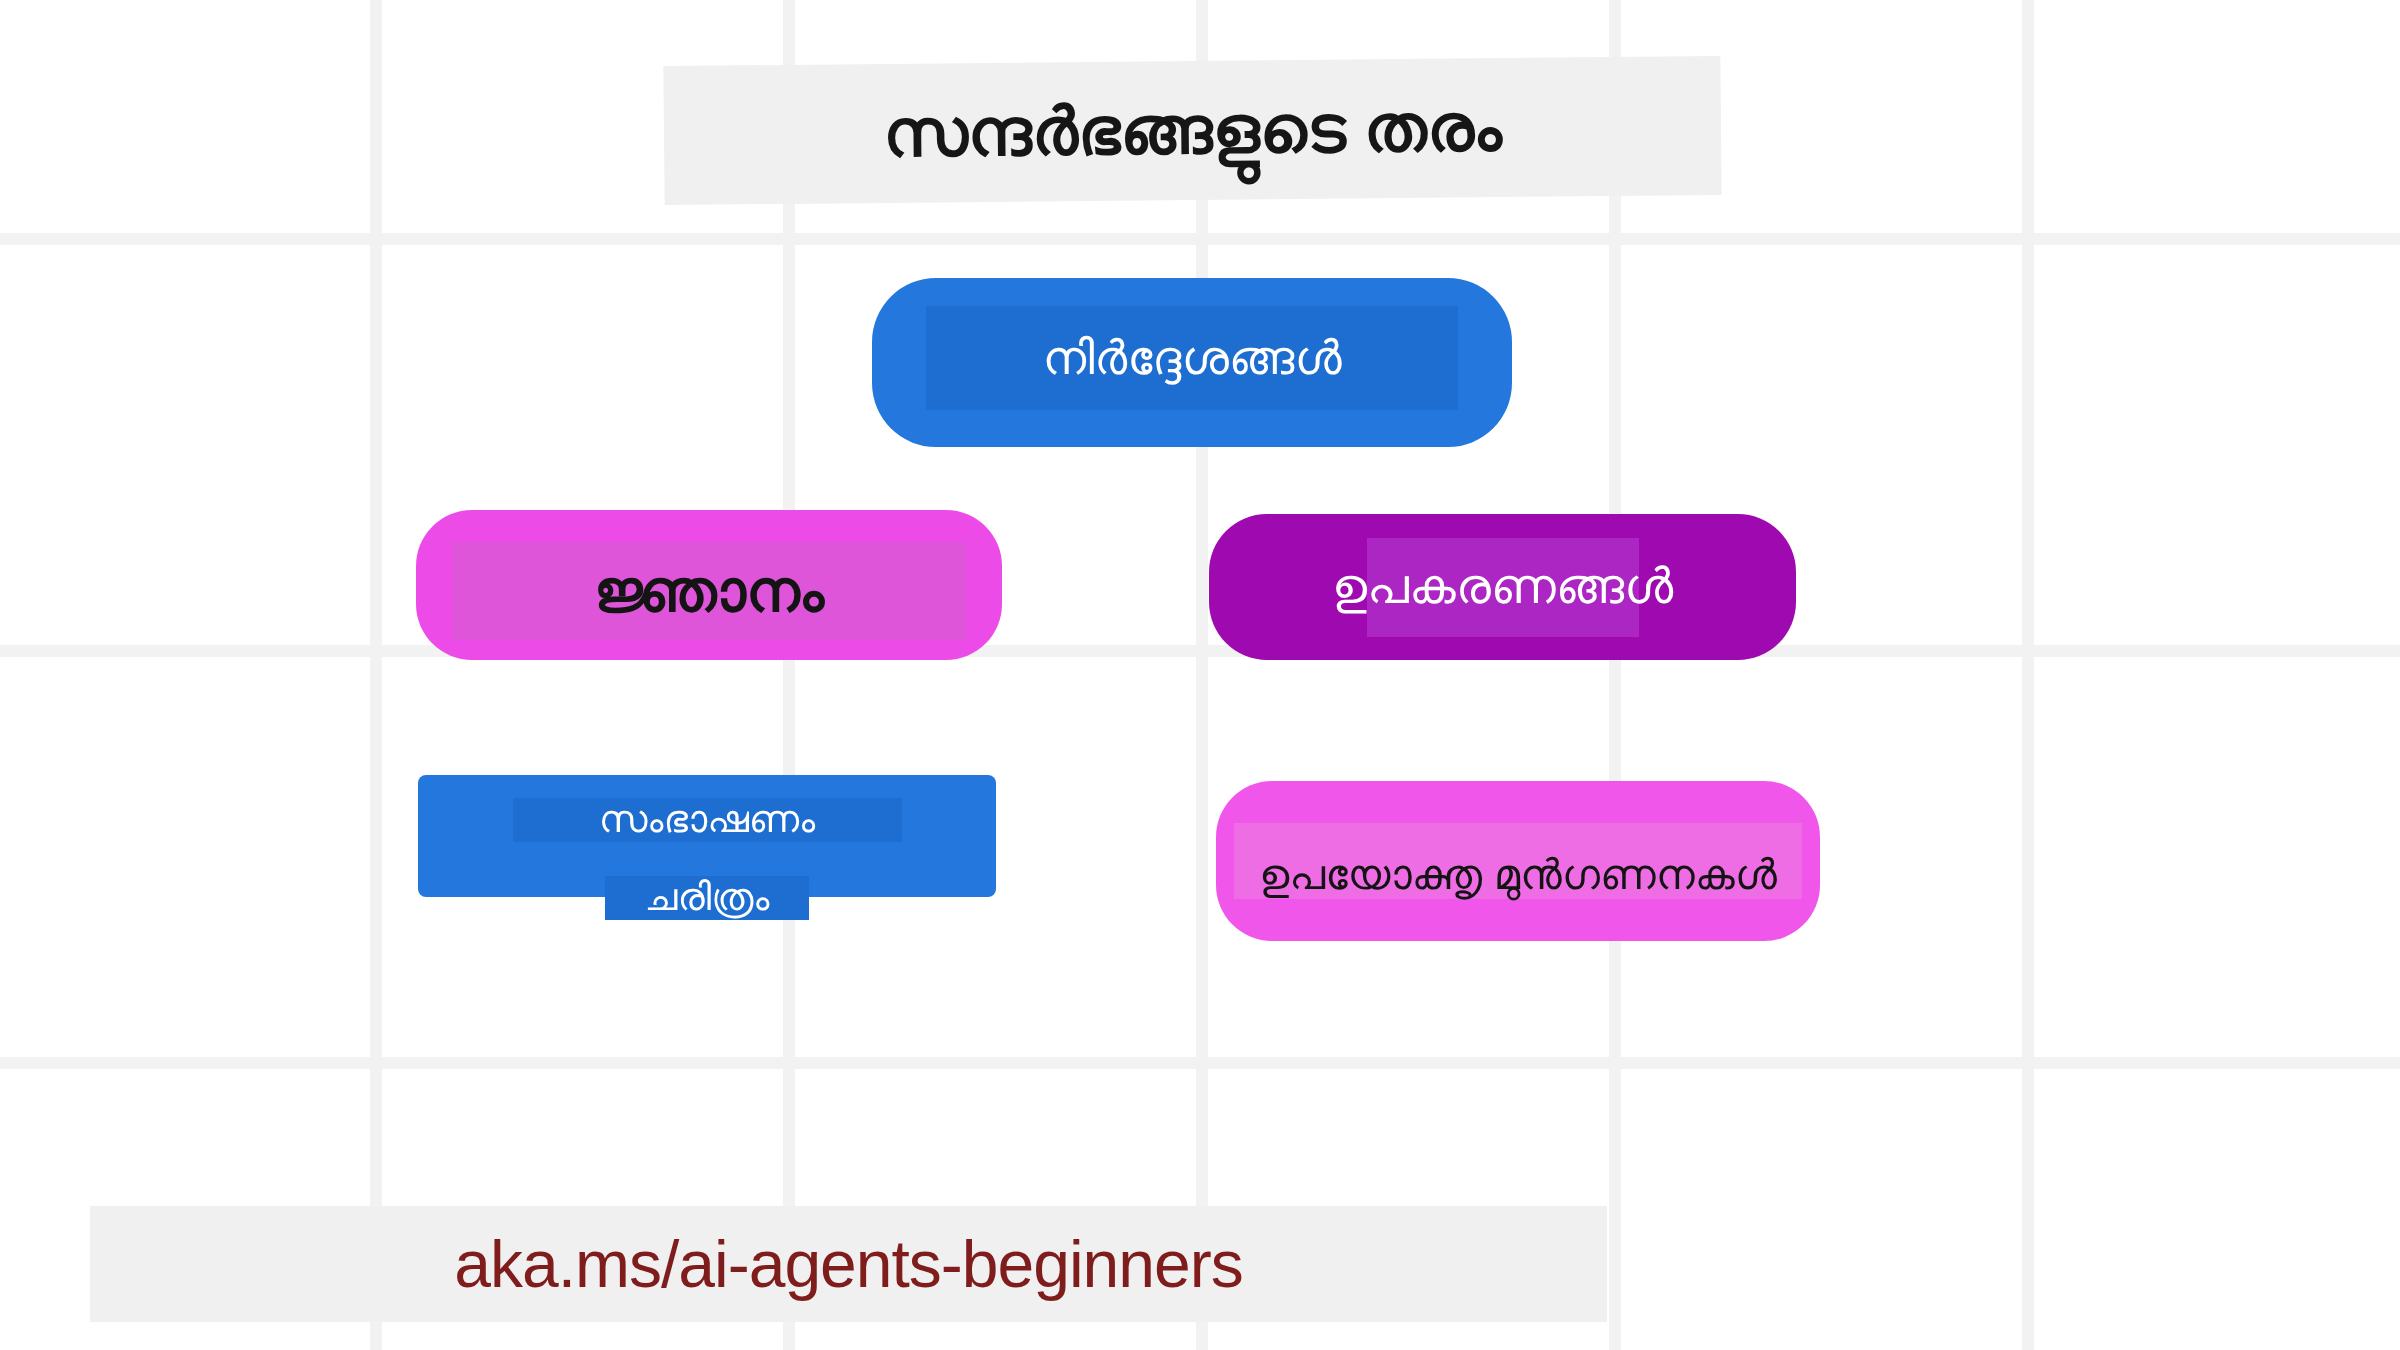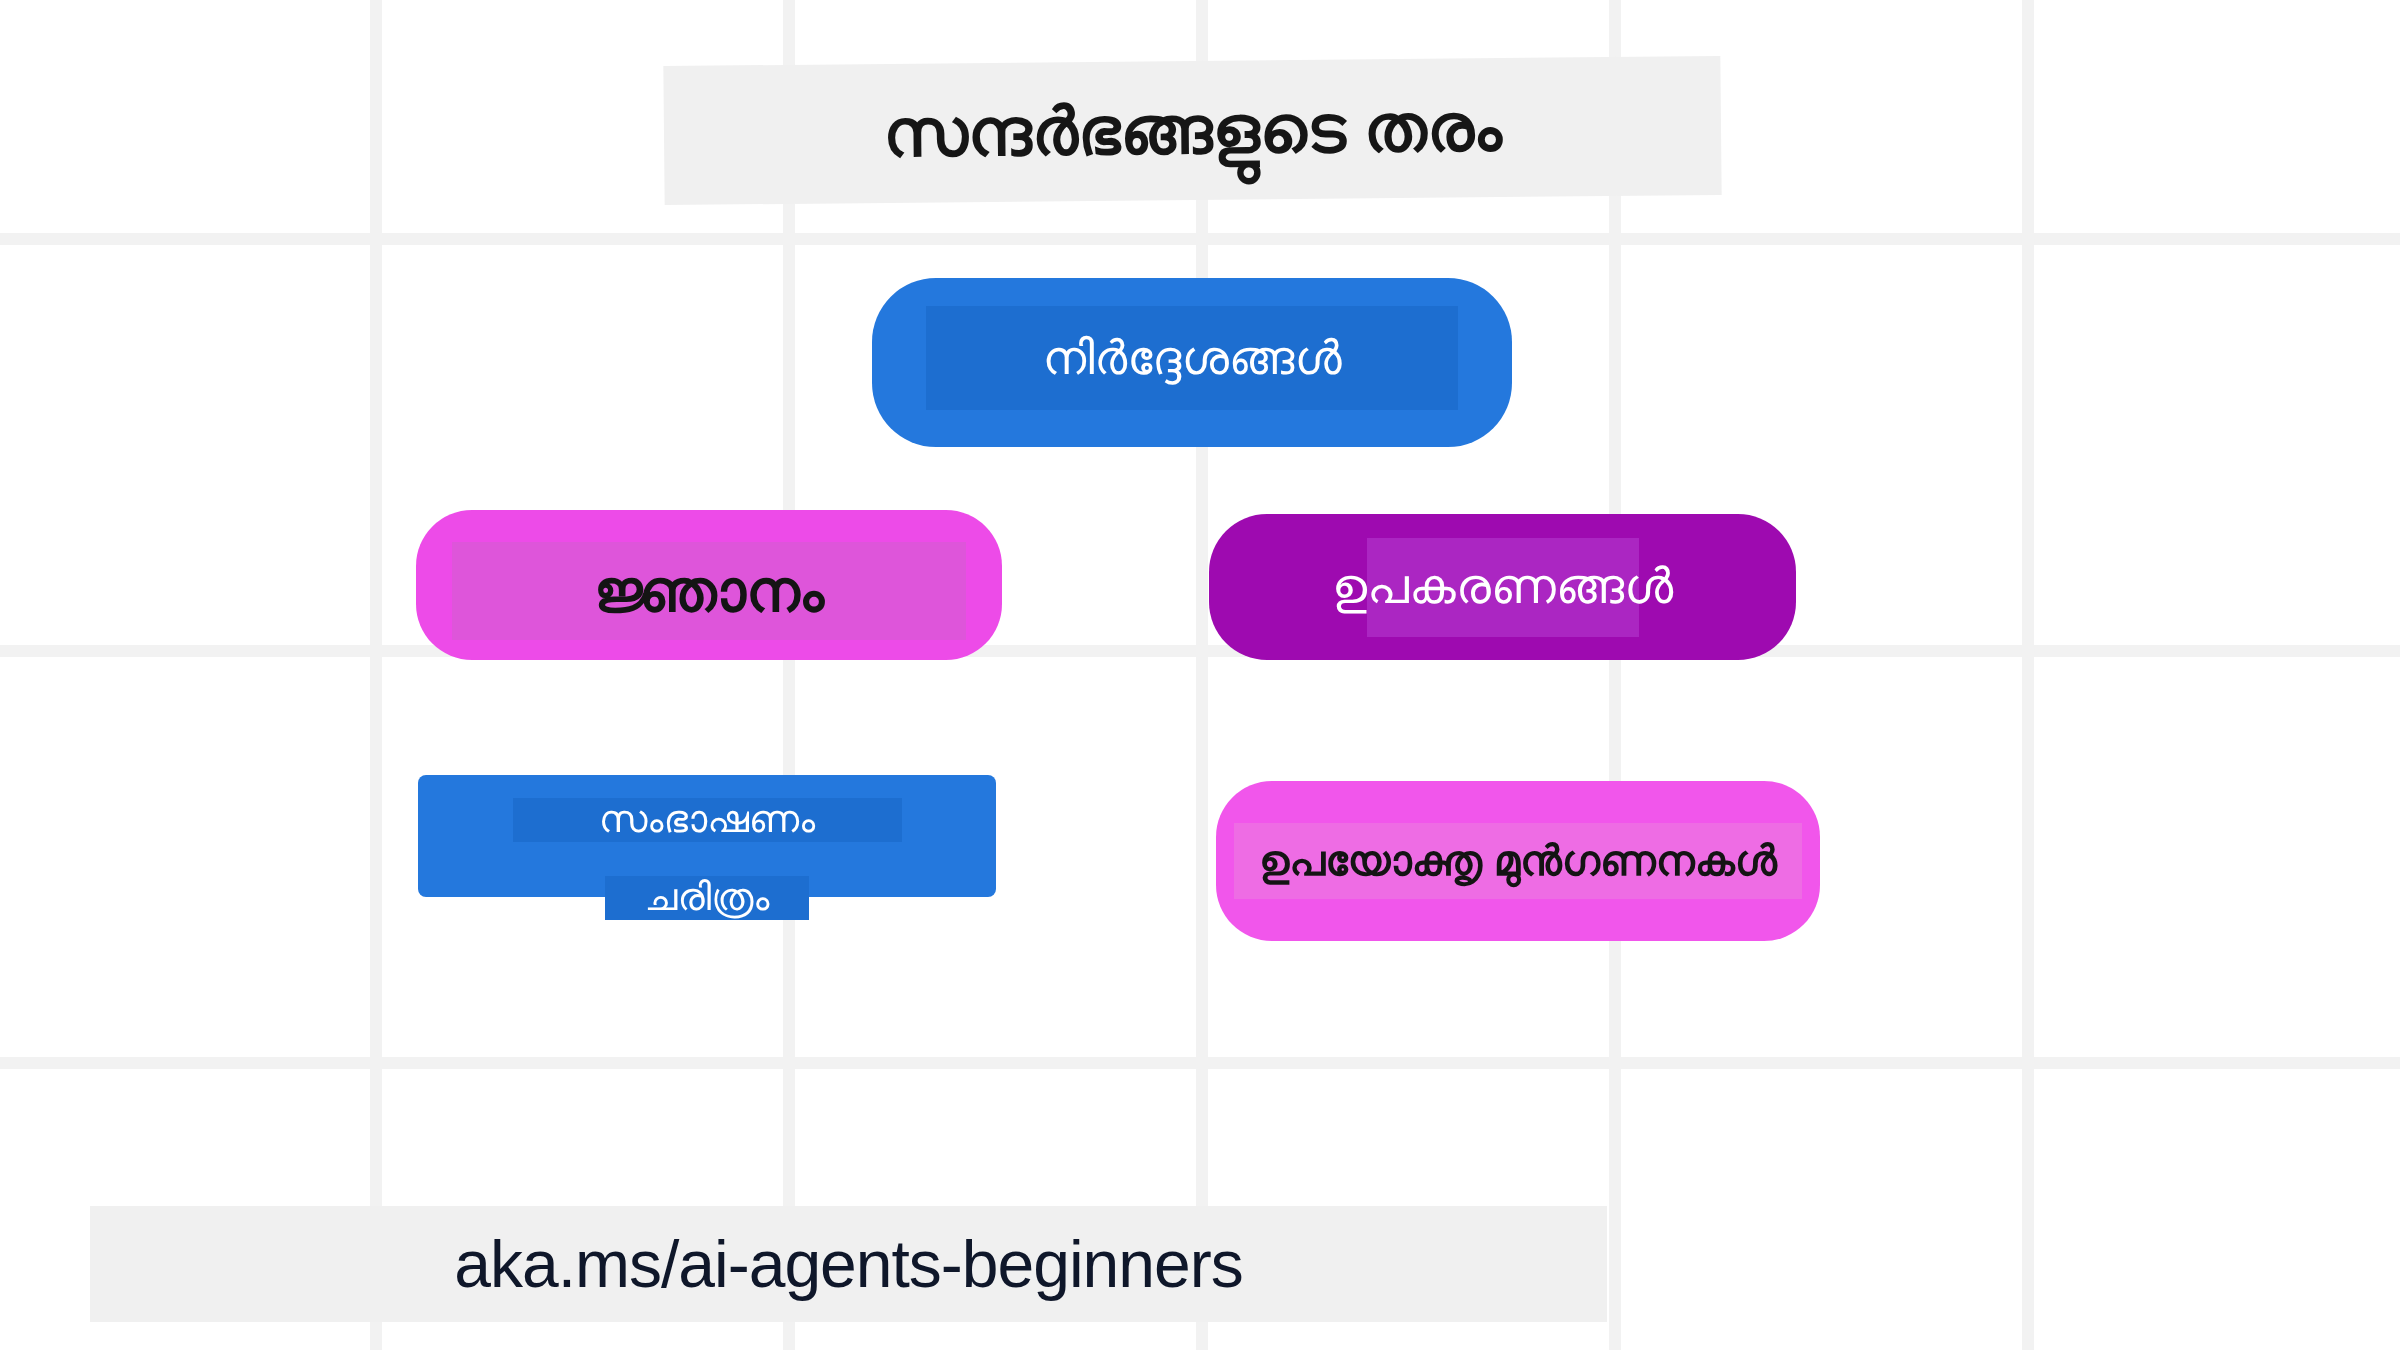--- a/index.html
+++ b/index.html
@@ -44,21 +44,21 @@
   .node-knowledge .hl{width:514px;height:98px;font-size:58px;font-weight:600;margin-top:12px;}
 
   .node-tools{left:1209px;top:514px;width:587px;height:146px;border-radius:58px;}
   .node-tools .hl{width:272px;height:99px;font-size:49px;font-weight:500;}
 
   .node-history{left:418px;top:775px;width:578px;height:122px;border-radius:8px;flex-direction:column;justify-content:flex-start;}
   .node-history .hl.line1{width:389px;height:67px;margin-top:23px;font-size:38px;font-weight:500;}
   .node-history .hl.line2{width:204px;height:64px;margin-top:34px;font-size:38px;font-weight:500;align-items:flex-end;}
 
   .node-preferences{left:1216px;top:781px;width:604px;height:160px;border-radius:56px;}
-  .node-preferences .hl{width:568px;height:76px;font-size:42px;font-weight:700;}
+  .node-preferences .hl{width:568px;height:76px;font-size:42px;font-weight:400;align-items:flex-end;}
 
   
   .footer-box{
     position:absolute;z-index:2;
     left:90px;top:1206px;width:1517px;height:116px;
     display:flex;align-items:center;justify-content:center;
   }
   .footer-box .txt{font-size:66px;font-weight:500;letter-spacing:-1px;white-space:nowrap;}
 </style>
 </head>
@@ -111,16 +111,16 @@
     </div>
   </div>
 
   <div class="node node-preferences" style="background: rgb(241, 86, 235);">
     <div class="hl" style="background: rgb(238, 108, 228);">
       <span style="color: rgb(20, 20, 20);">ഉപയോക്തൃ മുൻഗണനകൾ</span>
     </div>
   </div>
 
   <div class="footer-box" style="background: rgb(240, 240, 240);">
-    <span class="txt" style="color: #0f172a;">aka.ms/ai-agents-beginners</span>
+    <span class="txt" style="color: #7f1d1d;">aka.ms/ai-agents-beginners</span>
   </div>
 
 </div>
 
 </body></html>

